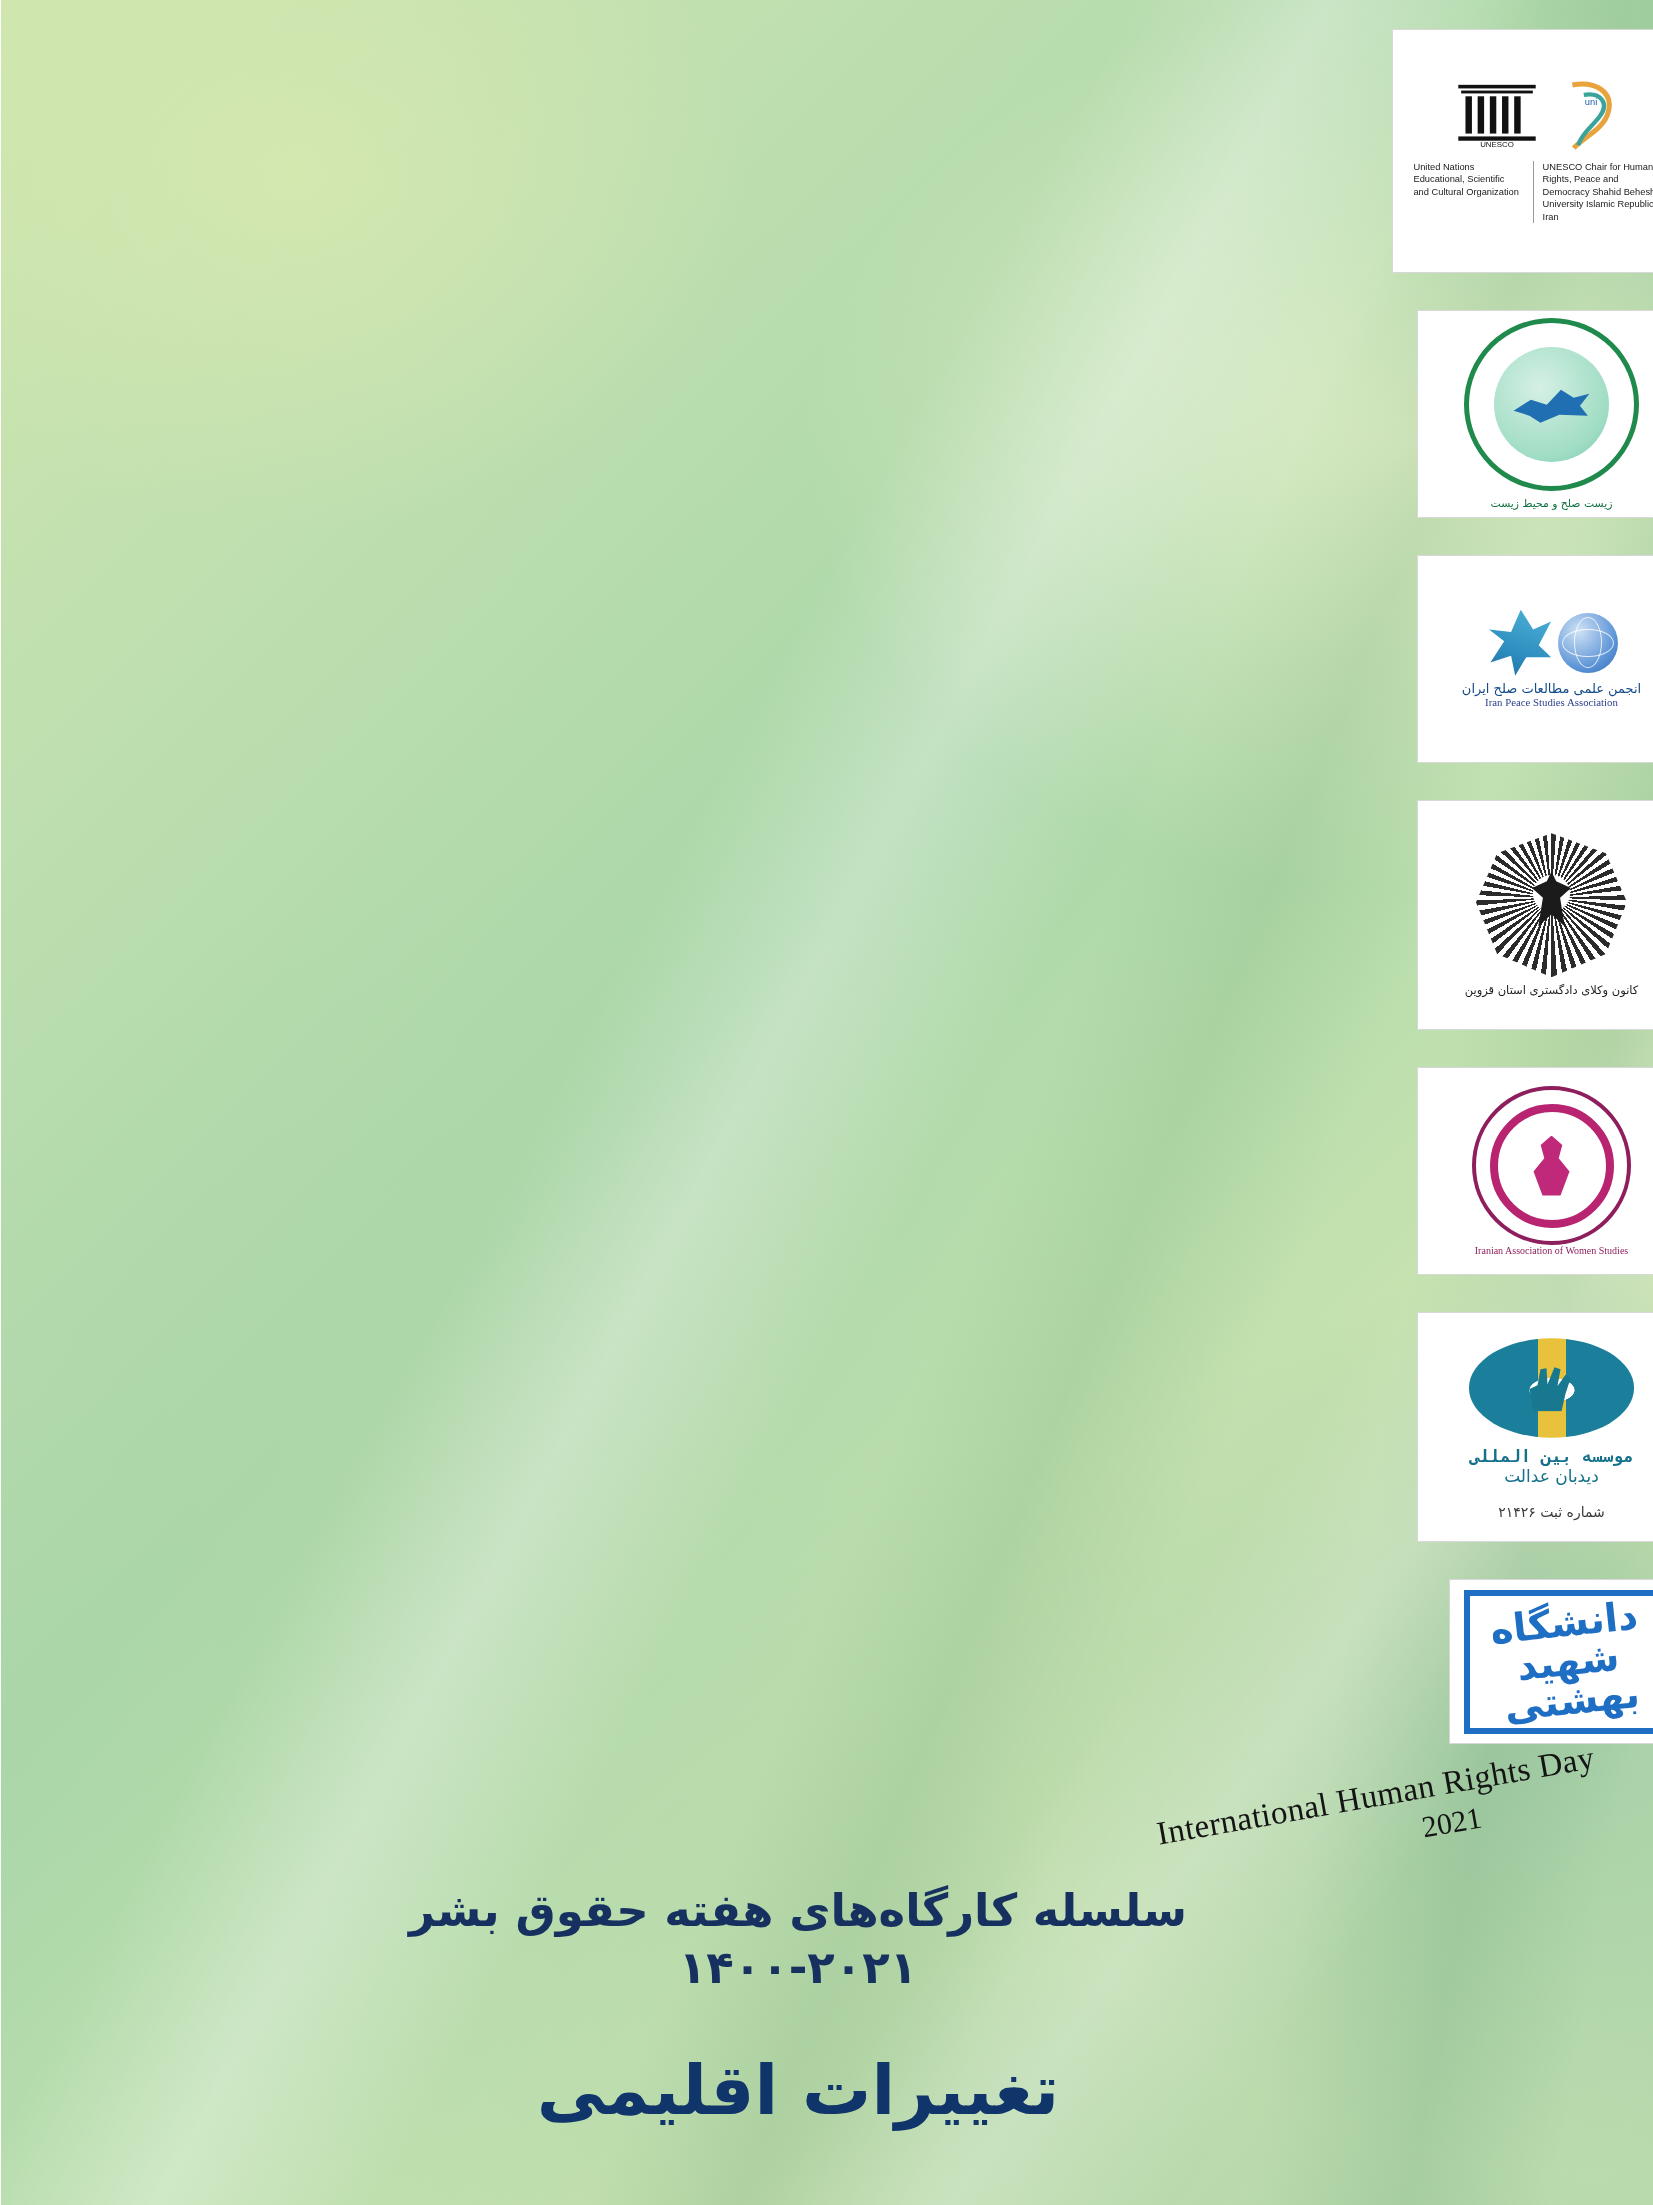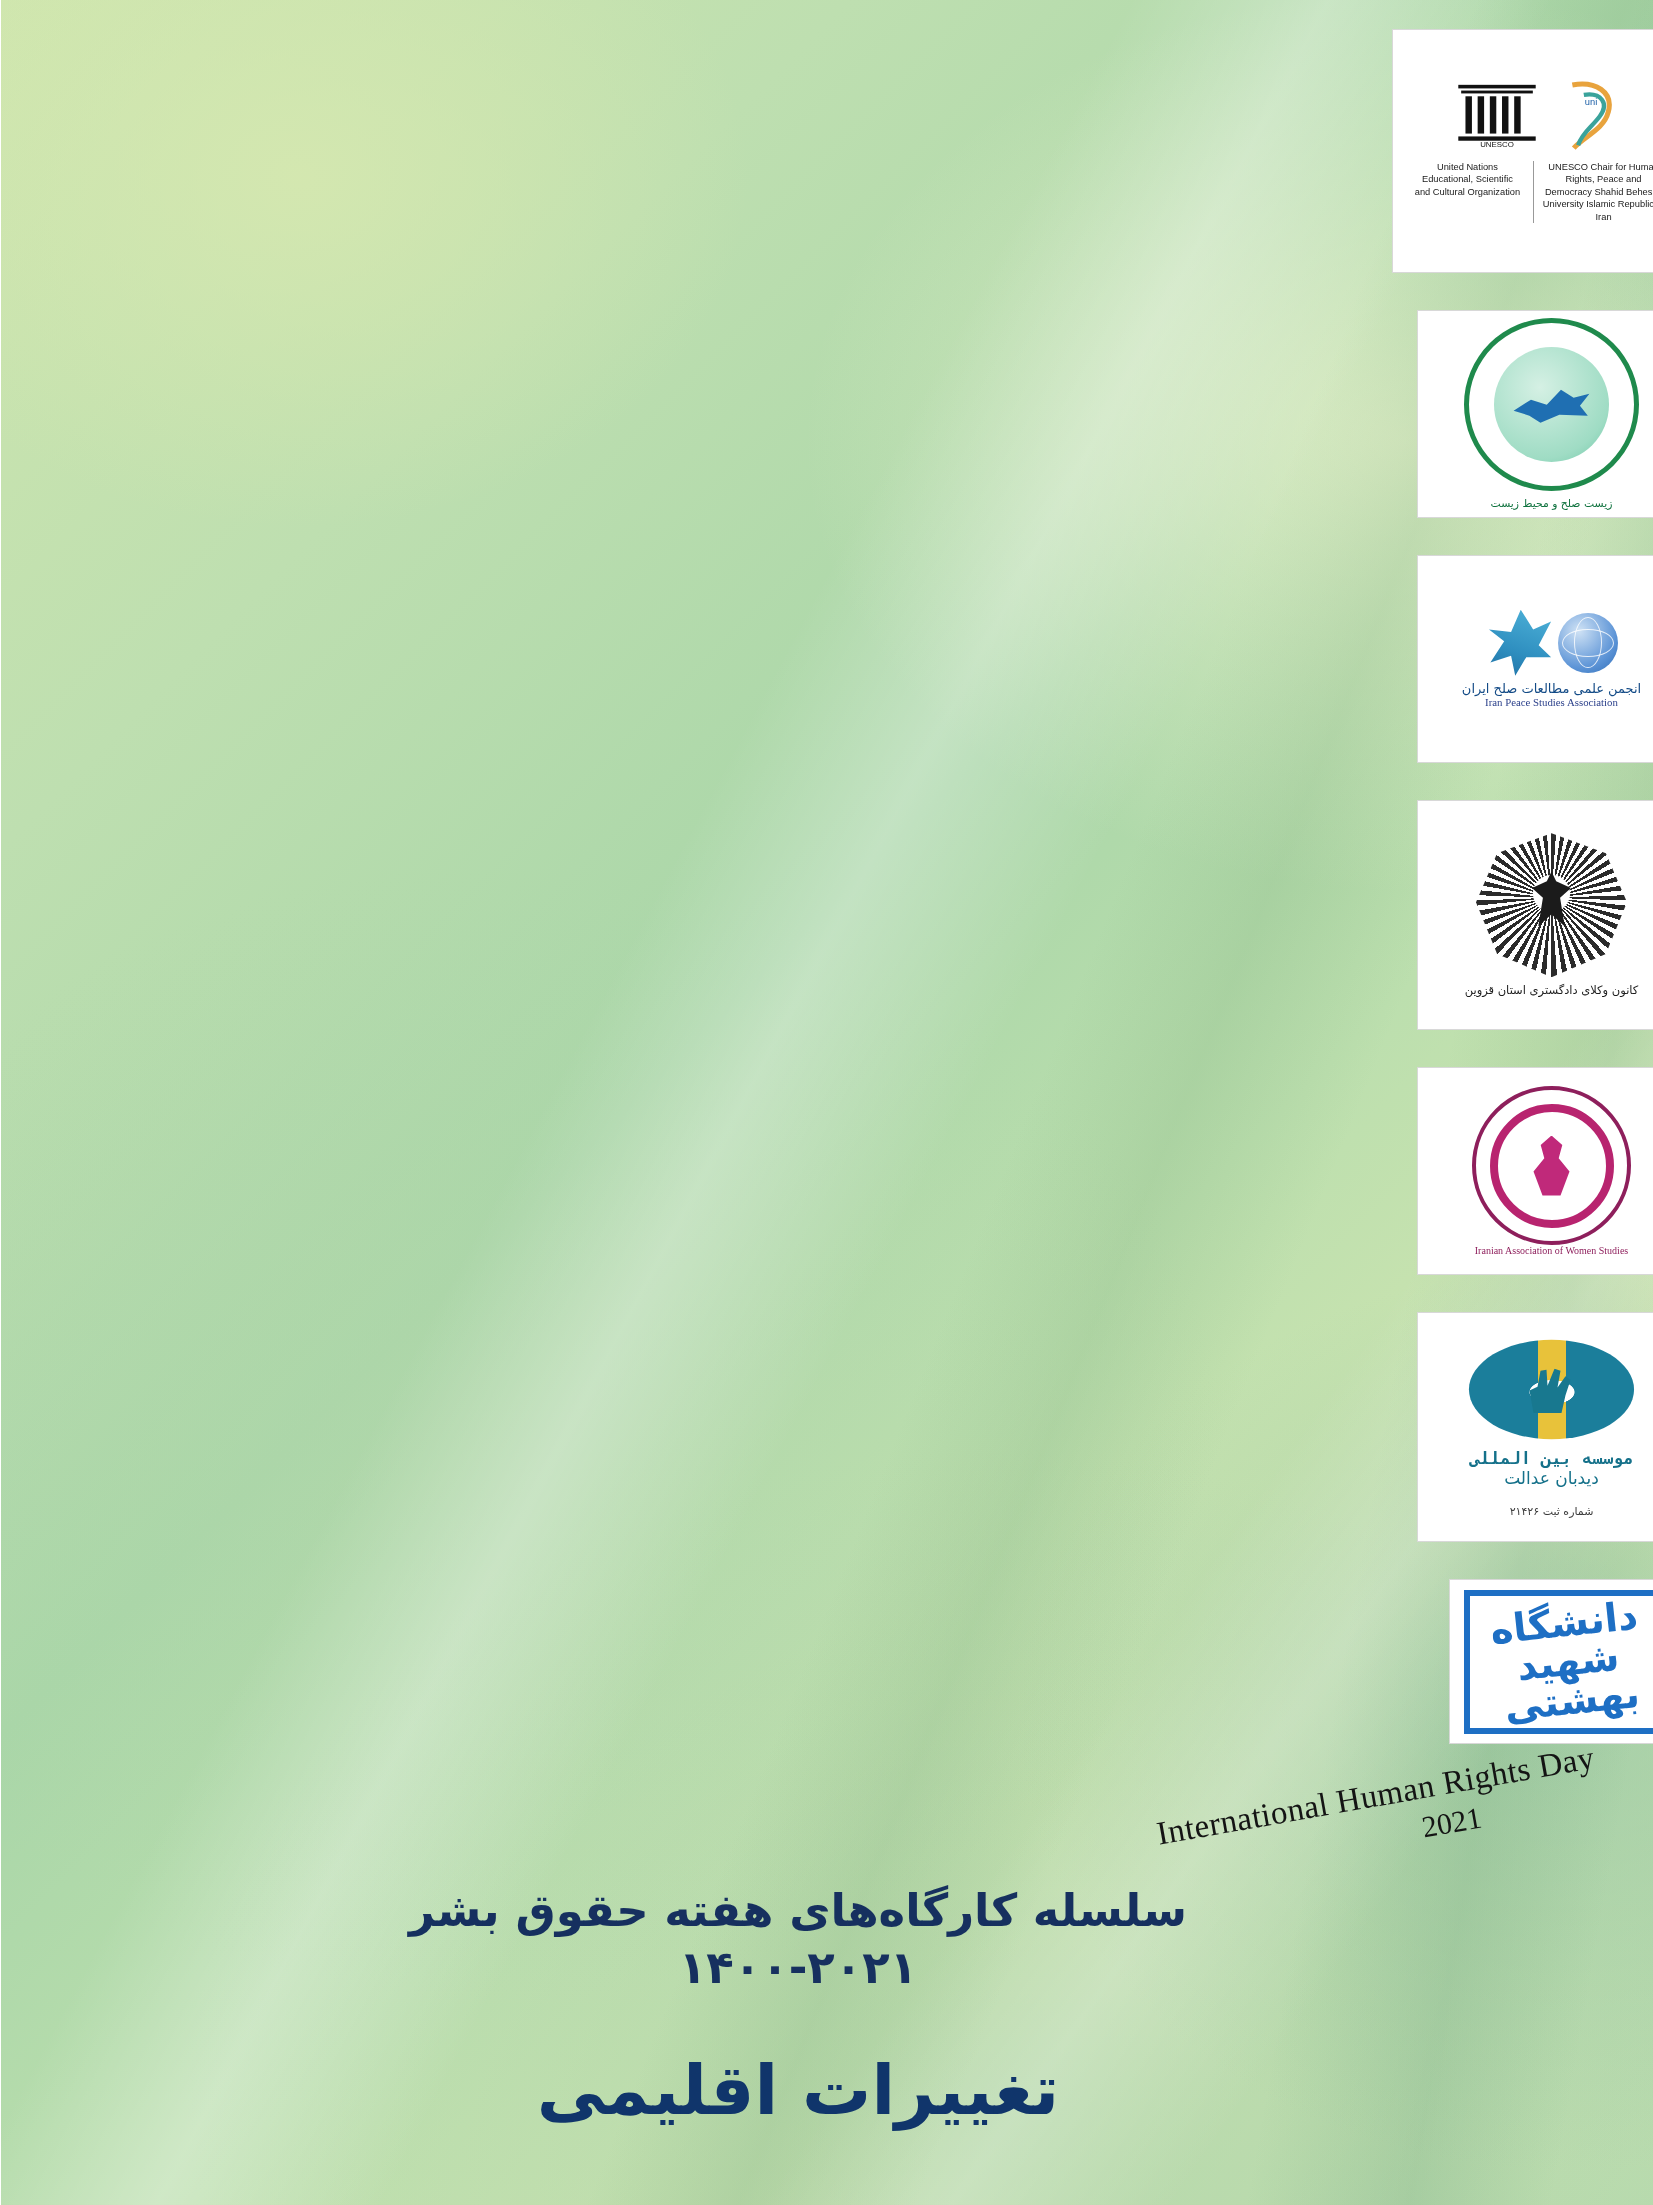--- a/index.html
+++ b/index.html
@@ -81,21 +81,21 @@
     width: 100%;
     justify-content: center;
     gap: 11.5px;
     margin-top: 7.2px;
   }
   .unesco-text-left, .unesco-text-right {
     font-family: "Liberation Sans", sans-serif;
     font-size: 9.3px;
     line-height: 1.35;
     color: #1a1a1a;
-    text-align: center;
+    text-align: left;
   }
   .unesco-text-left { width: 108px; }
   .unesco-text-right { width: 122px; border-left: 0.7px solid #999; padding-left: 8.6px; }
 
   .logo-caption-fa {
     font-size: 13px;
     color: #124a86;
     margin-top: 5.7px;
     text-align: center;
     direction: rtl;
@@ -191,21 +191,21 @@
     position: relative;
   }
   .didban-mark::after {
     content:"";
     position:absolute; left:50%; top:50%; transform:translate(-50%,-50%);
     width: 50px; height: 47px; background:#18788f;
     clip-path: polygon(14% 100%, 6% 52%, 22% 44%, 28% 10%, 40% 8%, 42% 42%, 56% 6%, 68% 10%, 62% 46%, 78% 22%, 88% 30%, 78% 62%, 70% 100%);
   }
   .didban-fa { font-size: 17px; color:#15718a; margin-top: 4.3px; font-weight:bold;font-family:Liberation Mono, monospace; }
   .didban-fa2 { font-size: 17px; color:#15718a; font-weight:normal; line-height:1.1;}
-  .didban-sub { font-size: 11px; color:#3a3a3a; margin-top:18px;}
+  .didban-sub { font-size: 14px; color:#3a3a3a; margin-top:18px;}
 
   
   .sbu-mark {
     width: 208px; height: 144px;
     border: 6.5px solid #1e6fc4;
     display:flex; align-items:center; justify-content:center;
     box-sizing: border-box;
     position: relative;
     background:#fff;
   }

